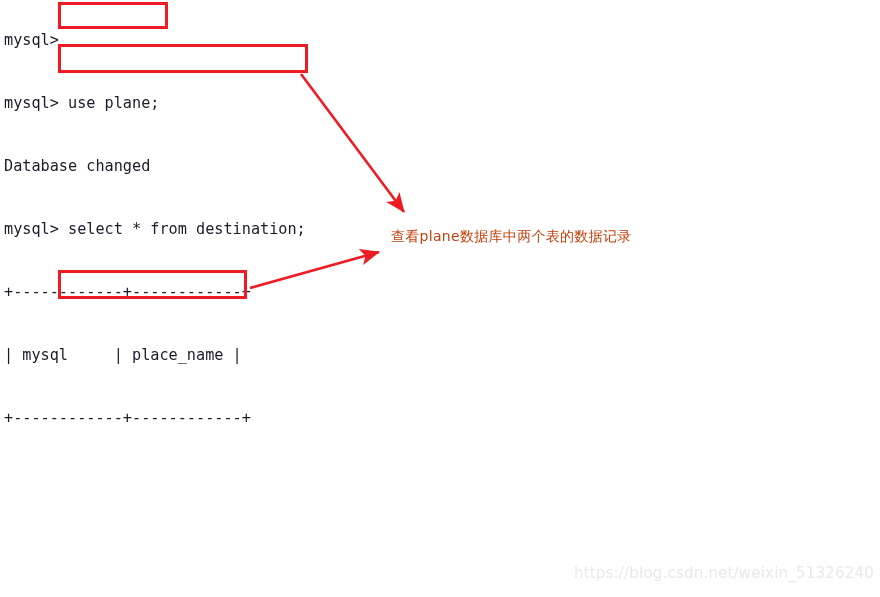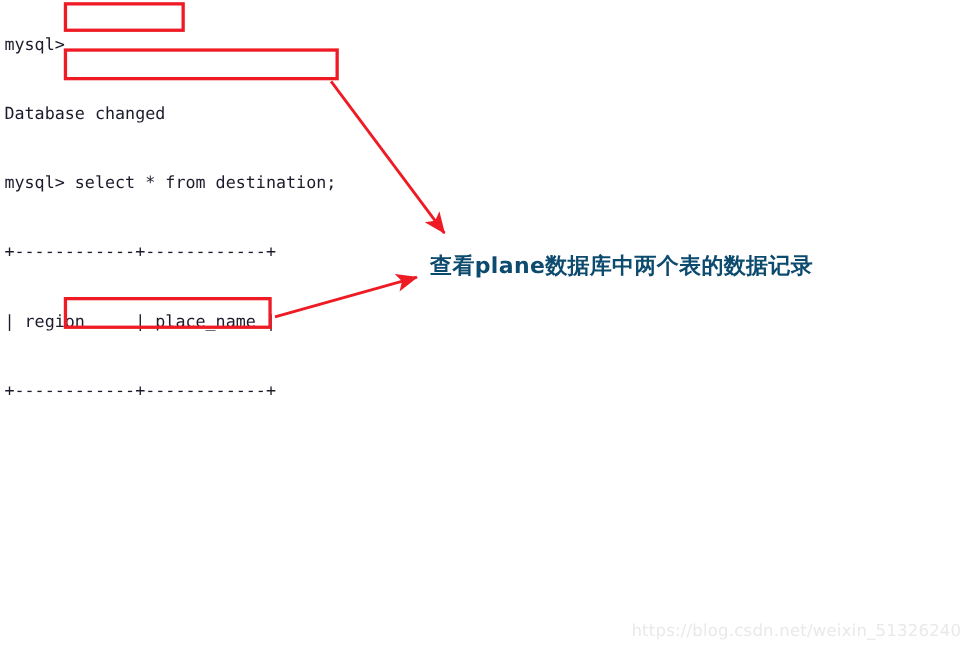--- a/index.html
+++ b/index.html
@@ -43,24 +43,24 @@
     box-sizing: border-box;
     background: transparent;
     pointer-events: none;
   }
 
   
   #annotation-text {
     position: absolute;
     left: 391px;
     top: 228px;
-    color: #0c4a6e;
+    color: #c2410c;
     font-family: "DejaVu Sans", "Liberation Sans", sans-serif;
-    font-size: 20px;
-    font-weight: bold;
+    font-size: 14px;
+    font-weight: normal;
     letter-spacing: 0.3px;
     white-space: nowrap;
   }
 
   
   #arrows {
     position: absolute;
     left: 0;
     top: 0;
     width: 880px;
@@ -80,24 +80,25 @@
     white-space: nowrap;
   }
 </style>
 </head>
 <body>
 
 <div id="screen">
 
   <div id="terminal">
     <div class="tline">mysql&gt;</div>
+    <div class="tline">mysql&gt; use plane;</div>
     <div class="tline">Database changed</div>
     <div class="tline">mysql&gt; select * from destination;</div>
     <div class="tline">+------------+------------+</div>
-    <div class="tline">| region     | place_name |</div>
+    <div class="tline">| mysql     | place_name |</div>
     <div class="tline">+------------+------------+</div>
     
     
     
     
     
     
     
     
     

